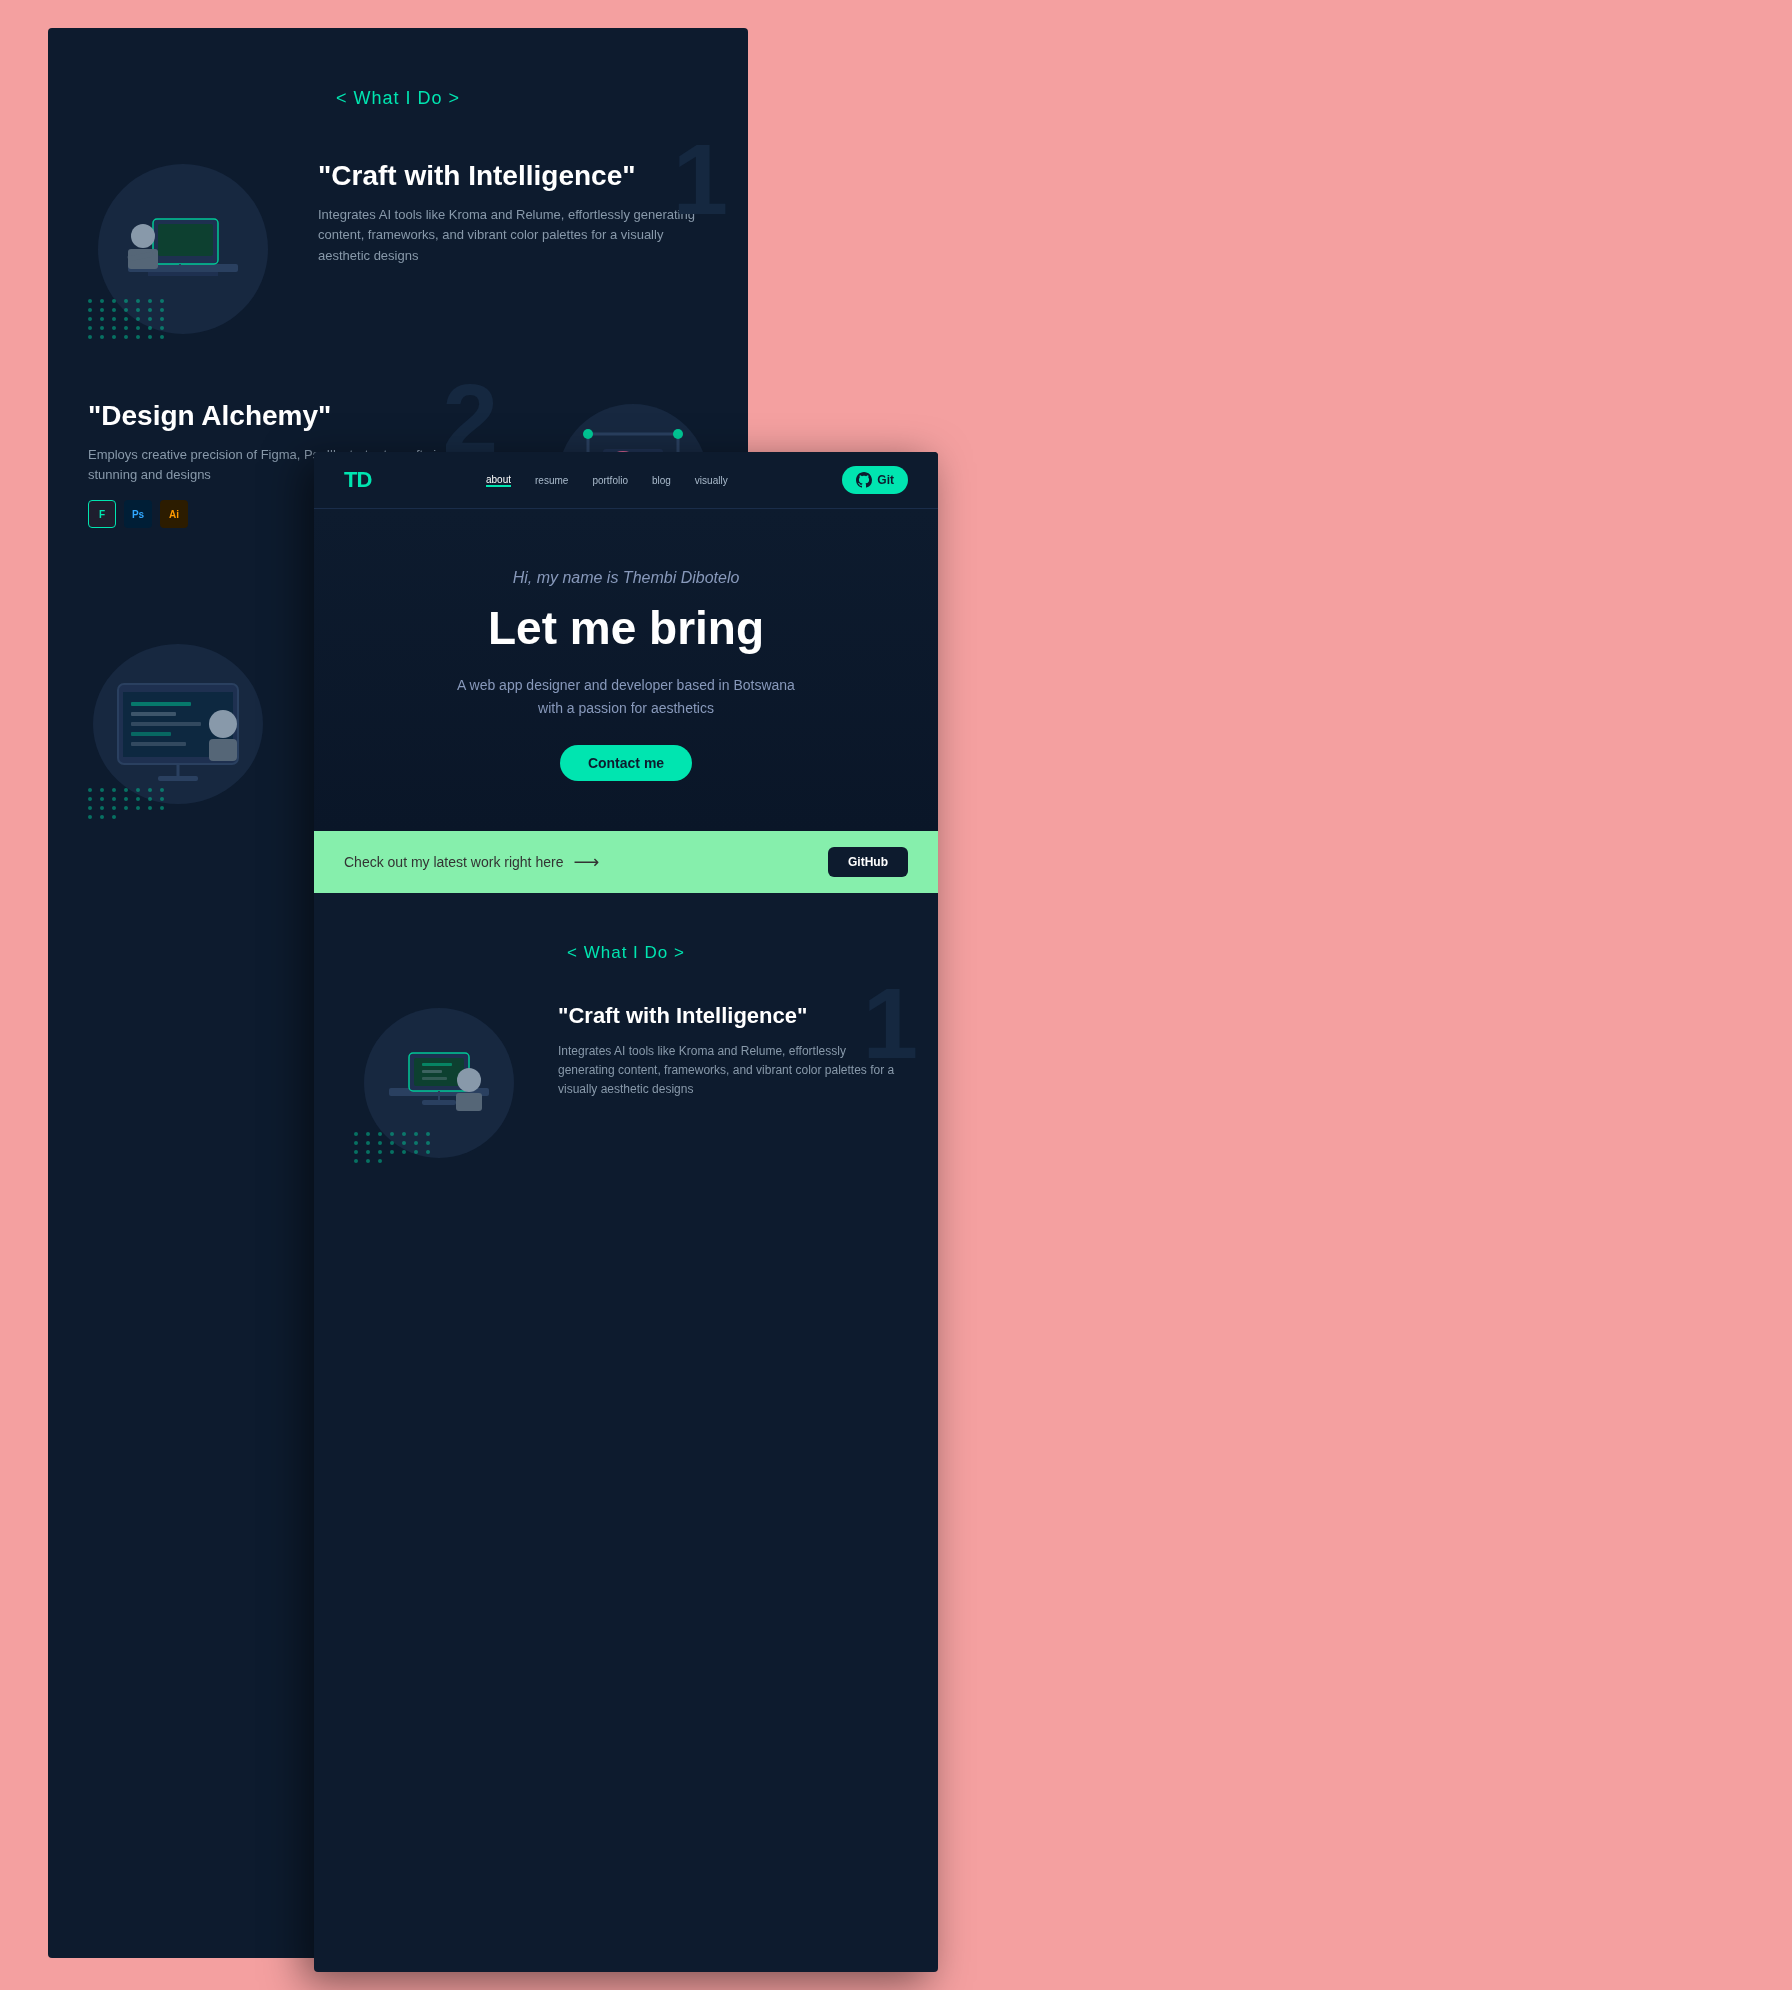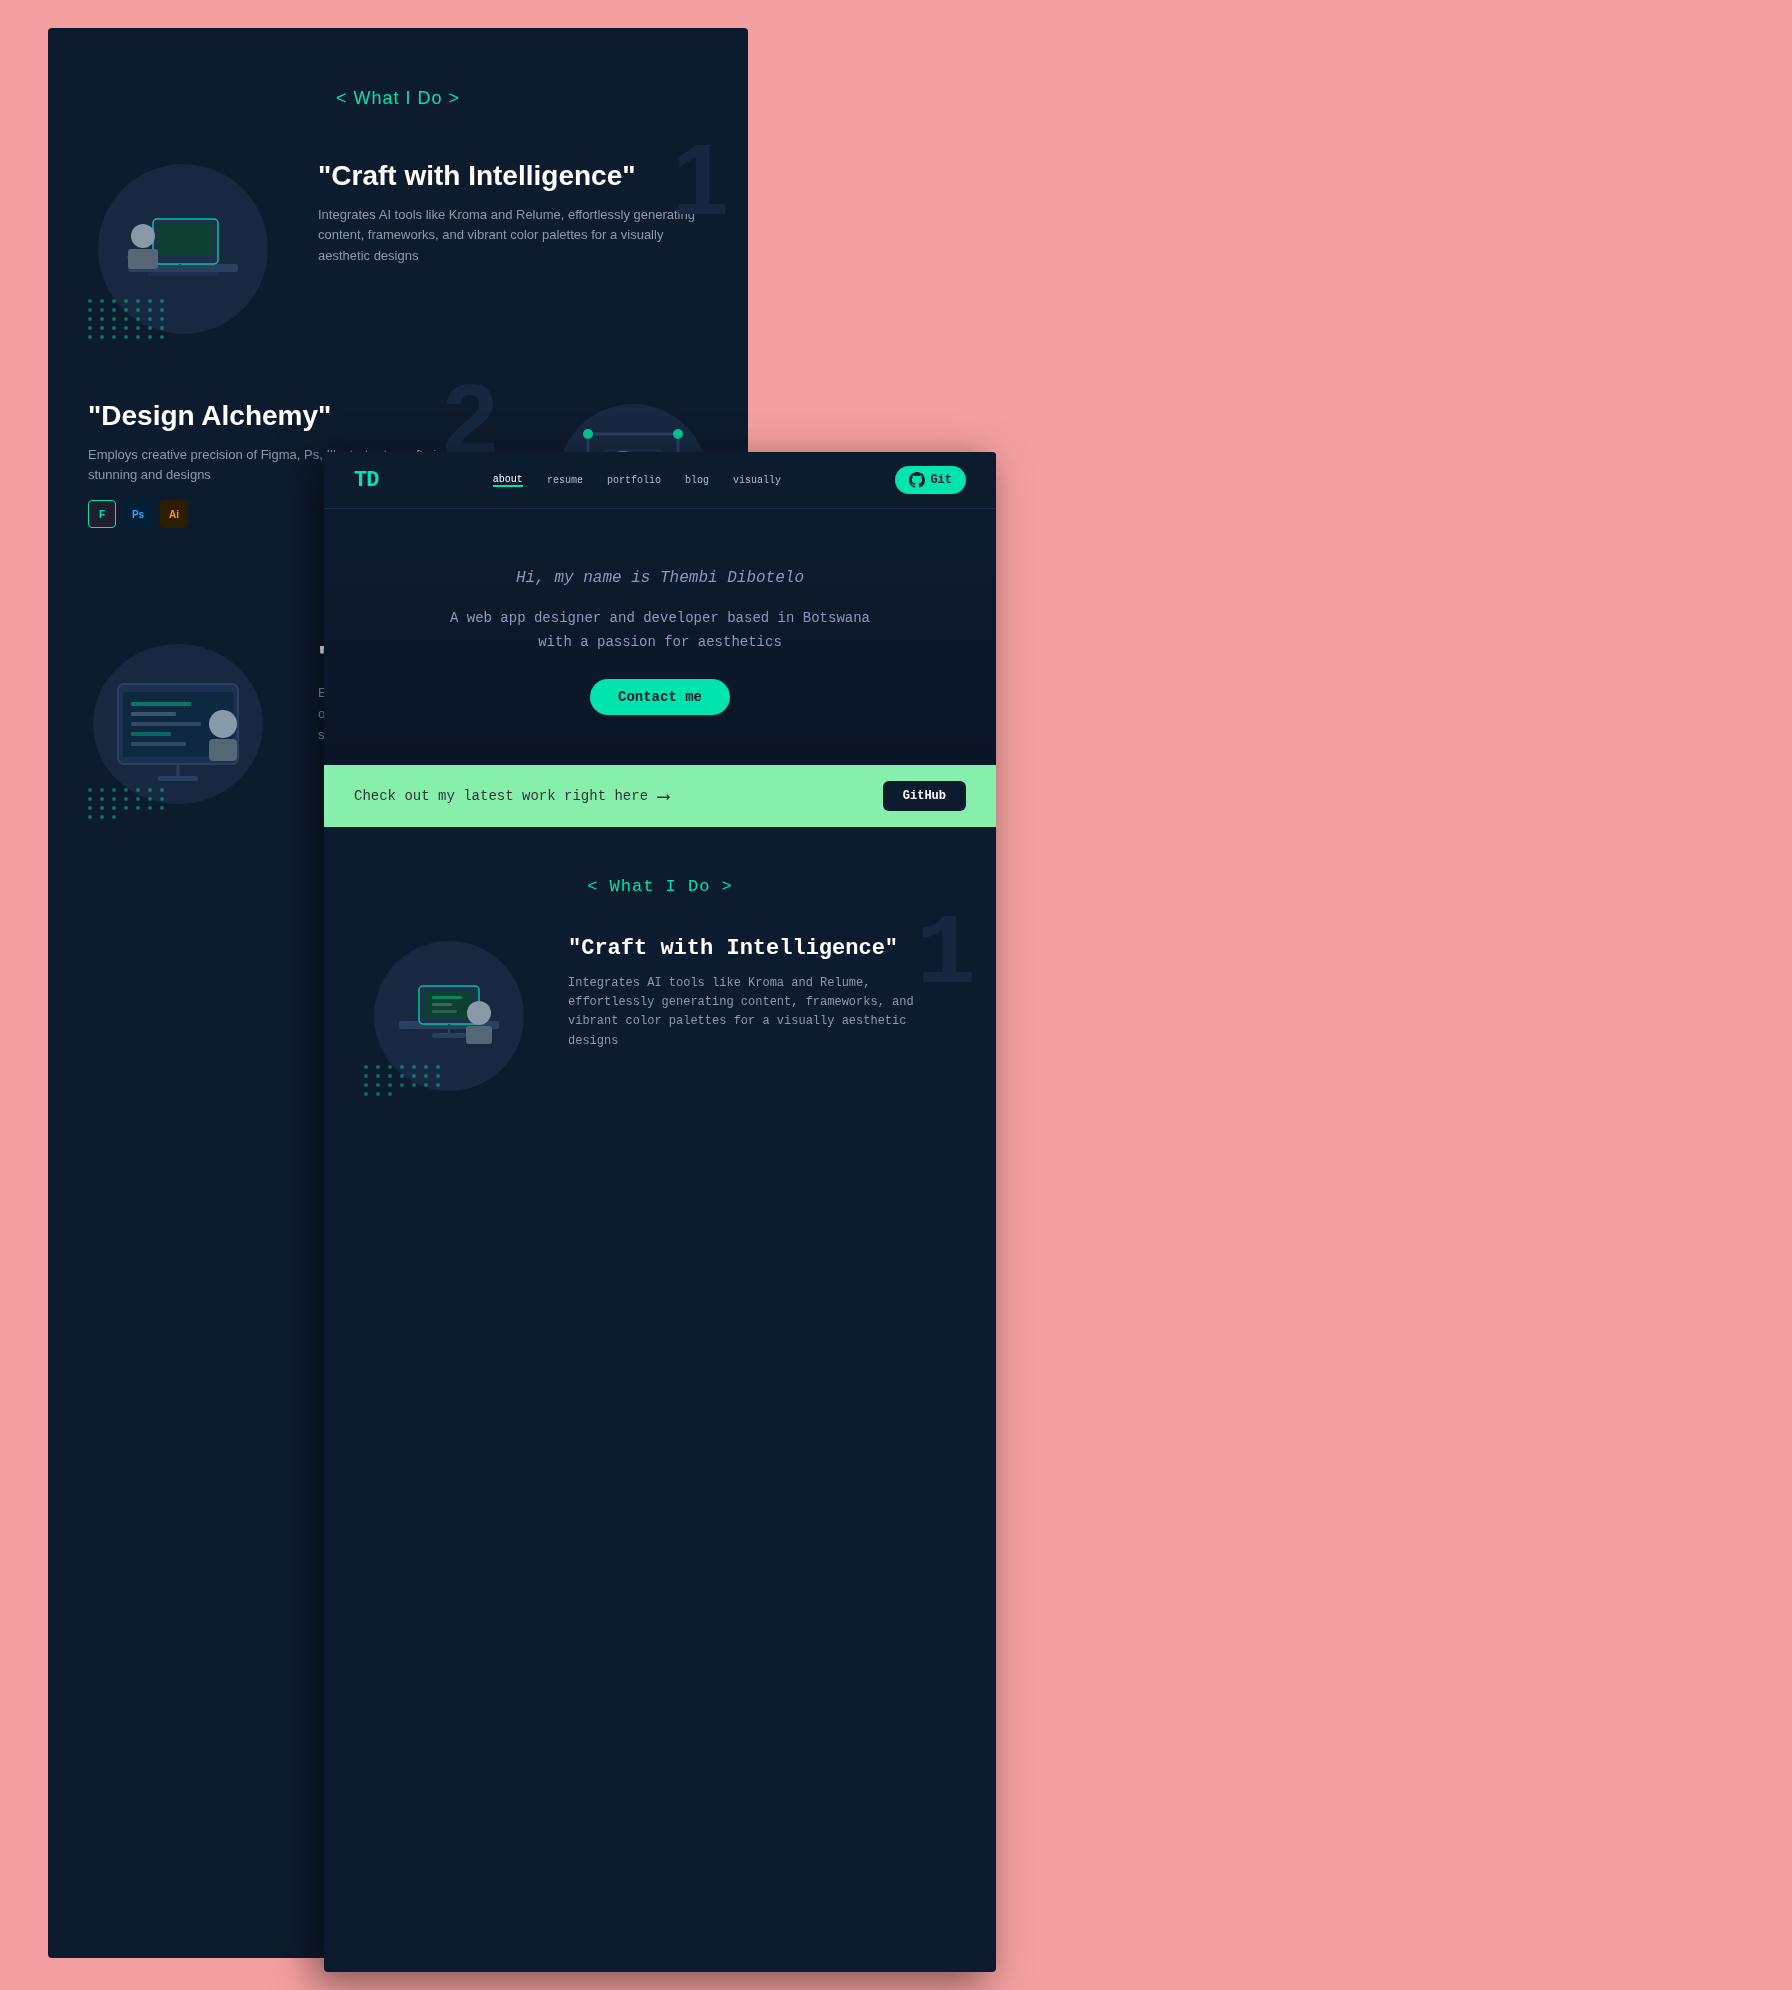--- a/index.html
+++ b/index.html
@@ -94,29 +94,28 @@
     .tech-figma { background: #1e1e2e; border: 1px solid #00e5b0; color: #00e5b0; }
     .tech-ps { background: #001e36; color: #31a8ff; }
     .tech-ai { background: #2c1c00; color: #ff9a00; }
 
     .service-text { position: relative; z-index: 1; }
 
     
     .fg-page {
       position: absolute;
       top: 452px;
-      left: 324px;
-      width: 672px;
+      left: 314px;
+      width: 624px;
       min-height: 1520px;
       background-color: #0d1b2e;
       border-radius: 4px;
       overflow: hidden;
       z-index: 2;
       box-shadow: -10px 10px 40px rgba(0,0,0,0.5);
-      font-family: Liberation Mono, monospace;
     }
 
     
     .navbar {
       background-color: #0d1b2e;
       padding: 14px 30px;
       display: flex;
       align-items: center;
       justify-content: space-between;
       border-bottom: 1px solid #1a2d4a;
@@ -533,20 +532,21 @@
 
       <svg width="16" height="16" viewBox="0 0 16 16" fill="currentColor">
         <path d="M8 0C3.58 0 0 3.58 0 8c0 3.54 2.29 6.53 5.47 7.59.4.07.55-.17.55-.38 0-.19-.01-.82-.01-1.49-2.01.37-2.53-.49-2.69-.94-.09-.23-.48-.94-.82-1.13-.28-.15-.68-.52-.01-.53.63-.01 1.08.58 1.23.82.72 1.21 1.87.87 2.33.66.07-.52.28-.87.51-1.07-1.78-.2-3.64-.89-3.64-3.95 0-.87.31-1.59.82-2.15-.08-.2-.36-1.02.08-2.12 0 0 .67-.21 2.2.82.64-.18 1.32-.27 2-.27.68 0 1.36.09 2 .27 1.53-1.04 2.2-.82 2.2-.82.44 1.1.16 1.92.08 2.12.51.56.82 1.27.82 2.15 0 3.07-1.87 3.75-3.65 3.95.29.25.54.73.54 1.48 0 1.07-.01 1.93-.01 2.2 0 .21.15.46.55.38A8.013 8.013 0 0016 8c0-4.42-3.58-8-8-8z"></path>
       </svg>
       <span>Git</span>
     </div>
   </nav>
 
   <div class="hero-section">
     <div class="hero-subtitle">Hi, my name is Thembi Dibotelo</div>
+    <div class="hero-title-line1">Let me bring</div>
     <div class="hero-desc">
       <span>A web app designer and developer based in Botswana</span><br>
       <span>with a passion for aesthetics</span>
     </div>
     <div class="contact-btn">Contact me</div>
   </div>
 
   <div class="banner-strip">
     <div class="banner-text">
       <span>Check out my latest work right here</span>

